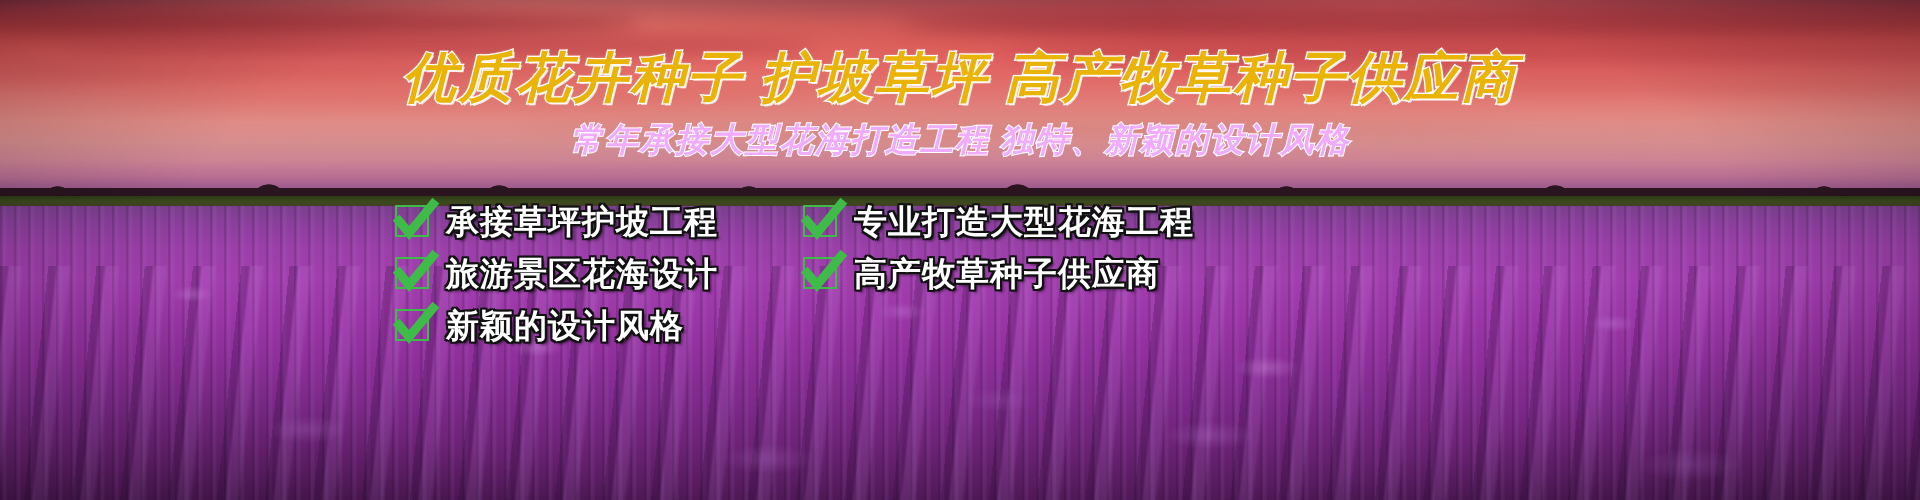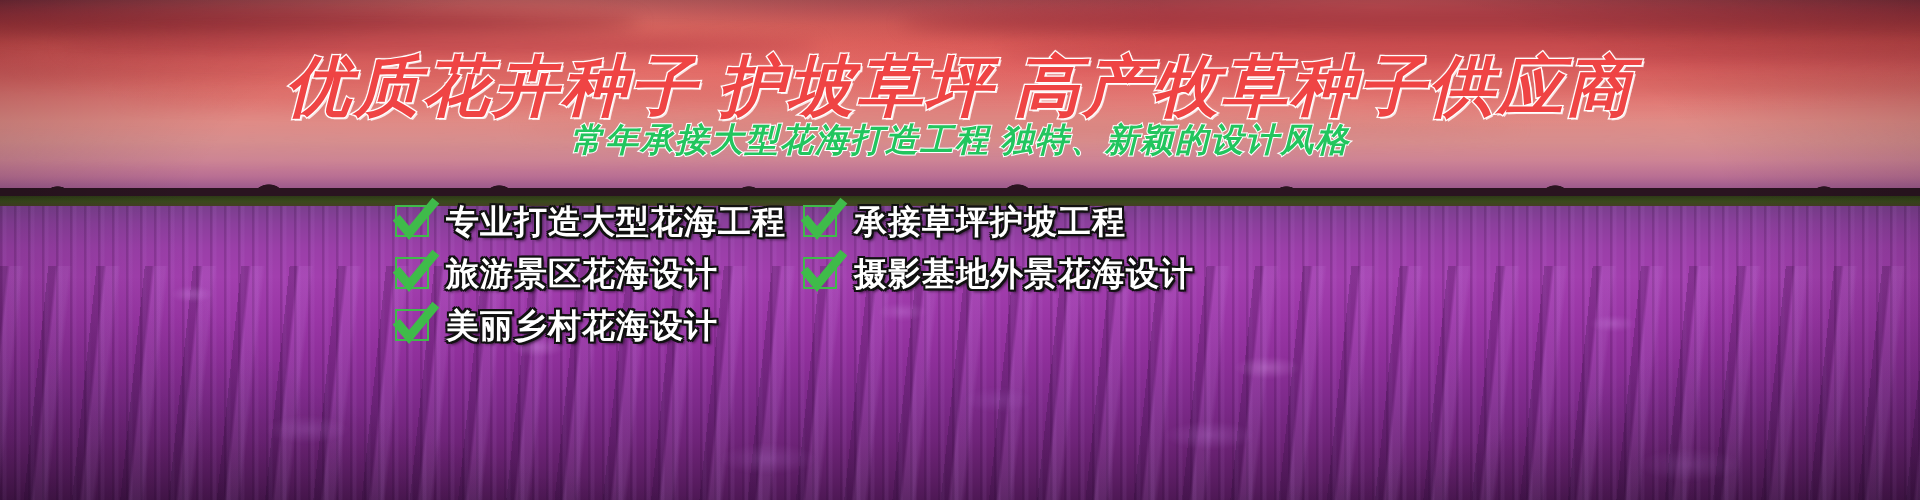--- a/index.html
+++ b/index.html
@@ -200,42 +200,42 @@
   }
 
   .headline {
     position: absolute;
     left: 0; right: 0;
     top: 42px;
     text-align: center;
     font-family: "Liberation Serif", "DejaVu Serif", serif;
     font-style: italic;
     font-weight: bold;
-    font-size: 66px;
+    font-size: 54px;
     letter-spacing: 3px;
-    color: #ef4444;
+    color: #eab308;
     -webkit-text-stroke: 2.5px #ffffff;
     paint-order: stroke fill;
     text-shadow:
       0 0 3px rgba(255,255,255,.95),
       2px 2px 0 rgba(255,255,255,.8);
     white-space: nowrap;
   }
 
   .subhead {
     position: absolute;
     left: 0; right: 0;
     top: 118px;
     text-align: center;
     font-family: "Liberation Serif", "DejaVu Serif", serif;
     font-style: italic;
     font-weight: bold;
     font-size: 33px;
     letter-spacing: 2px;
-    color: #22c55e;
+    color: #f0abfc;
     -webkit-text-stroke: 2px #ffffff;
     paint-order: stroke fill;
     text-shadow: 0 0 2px rgba(255,255,255,.9);
     white-space: nowrap;
   }
 
   
   .features {
     position: absolute;
     left: 392px;
@@ -326,59 +326,59 @@
 
     <div class="features">
 
       <div class="feature">
         <span class="check-icon">
           <span class="box"></span>
           <svg viewBox="0 0 44 44" aria-hidden="true">
             <path d="M7 22 L17 34 L41 5" fill="none" stroke="#3fbb4a" stroke-width="9" stroke-linecap="square" stroke-linejoin="miter"></path>
           </svg>
         </span>
+        <span class="feature-label">承接草坪护坡工程</span>
+      </div>
+
+      <div class="feature">
+        <span class="check-icon">
+          <span class="box"></span>
+          <svg viewBox="0 0 44 44" aria-hidden="true">
+            <path d="M7 22 L17 34 L41 5" fill="none" stroke="#3fbb4a" stroke-width="9" stroke-linecap="square" stroke-linejoin="miter"></path>
+          </svg>
+        </span>
         <span class="feature-label">专业打造大型花海工程</span>
       </div>
 
       <div class="feature">
         <span class="check-icon">
           <span class="box"></span>
           <svg viewBox="0 0 44 44" aria-hidden="true">
             <path d="M7 22 L17 34 L41 5" fill="none" stroke="#3fbb4a" stroke-width="9" stroke-linecap="square" stroke-linejoin="miter"></path>
           </svg>
         </span>
-        <span class="feature-label">承接草坪护坡工程</span>
-      </div>
-
-      <div class="feature">
-        <span class="check-icon">
-          <span class="box"></span>
-          <svg viewBox="0 0 44 44" aria-hidden="true">
-            <path d="M7 22 L17 34 L41 5" fill="none" stroke="#3fbb4a" stroke-width="9" stroke-linecap="square" stroke-linejoin="miter"></path>
-          </svg>
-        </span>
         <span class="feature-label">旅游景区花海设计</span>
       </div>
 
 
       <div class="feature">
         <span class="check-icon">
           <span class="box"></span>
           <svg viewBox="0 0 44 44" aria-hidden="true">
             <path d="M7 22 L17 34 L41 5" fill="none" stroke="#3fbb4a" stroke-width="9" stroke-linecap="square" stroke-linejoin="miter"></path>
           </svg>
         </span>
-        <span class="feature-label">摄影基地外景花海设计</span>
-      </div>
-
-      <div class="feature">
-        <span class="check-icon">
-          <span class="box"></span>
-          <svg viewBox="0 0 44 44" aria-hidden="true">
-            <path d="M7 22 L17 34 L41 5" fill="none" stroke="#3fbb4a" stroke-width="9" stroke-linecap="square" stroke-linejoin="miter"></path>
-          </svg>
-        </span>
-        <span class="feature-label">美丽乡村花海设计</span>
+        <span class="feature-label">高产牧草种子供应商</span>
+      </div>
+
+      <div class="feature">
+        <span class="check-icon">
+          <span class="box"></span>
+          <svg viewBox="0 0 44 44" aria-hidden="true">
+            <path d="M7 22 L17 34 L41 5" fill="none" stroke="#3fbb4a" stroke-width="9" stroke-linecap="square" stroke-linejoin="miter"></path>
+          </svg>
+        </span>
+        <span class="feature-label">新颖的设计风格</span>
       </div>
 
     </div>
   </div>
 </div>
 
 </body></html>

